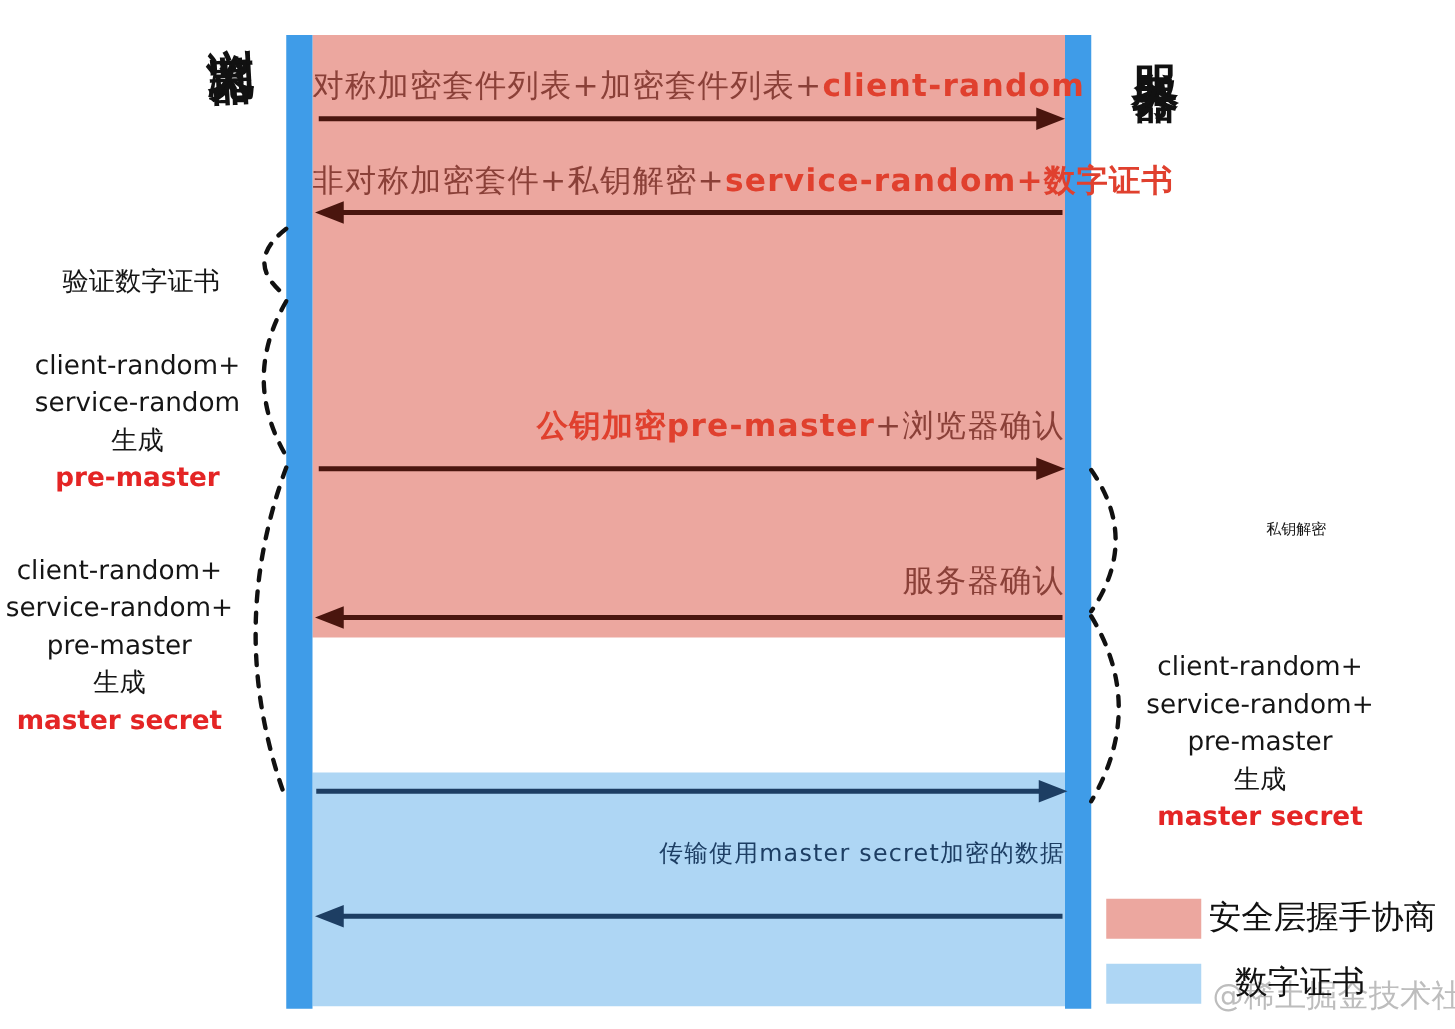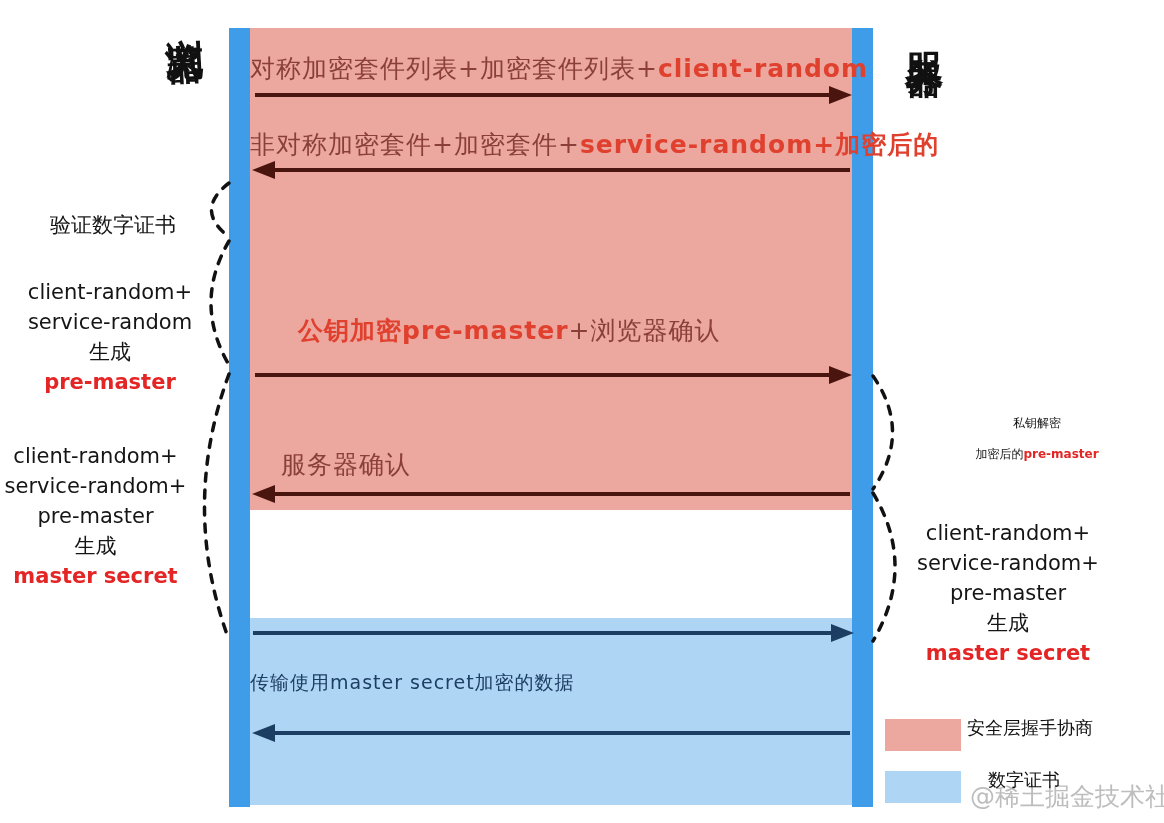--- a/index.html
+++ b/index.html
@@ -16,28 +16,28 @@
 
   
   .phase { position:absolute; left:250px; width:602px; }
   .phase.handshake { top:28px;  height:482px; background:#eca79f; }
   .phase.transfer  { top:618px; height:187px; background:#aed6f4; }
 
   
   .overlay { position:absolute; left:0; top:0; width:1164px; height:823px; }
 
   
-  .msg { position:absolute; left:250px; width:602px; text-align:left;
+  .msg { position:absolute; left:250px; width:602px; text-align:right;
          font-size:25px; white-space:nowrap; letter-spacing:1px; }
   .msg .dark { color:#8a4038; }
   .msg .red  { color:#e0402e; font-weight:600; }
   .msg.navy  { color:#1d3e63; font-size:19px; }
   .m1 { top:52px; }
   .m2 { top:128px; }
-  .m3 { top:314px;padding-left:48px; }
+  .m3 { top:324px;padding-left:48px; }
   .m4 { top:448px;padding-left:31px; }
   .m5 { top:670px; }
 
   
   .actor { position:absolute; font-size:38px; color:#111;
            writing-mode:vertical-rl; text-orientation:upright;
            letter-spacing:5px; font-weight:600; }
   .actor.left  { left:156px; top:8px;  transform:rotate(-3deg); }
   .actor.right { left:898px; top:22px; }
 
@@ -48,21 +48,21 @@
   .ann-verify       { left:28px;  top:192px; width:170px; }
   .ann-premaster    { left:20px;  top:259px; width:180px; }
   .ann-master-left  { left:3px;   top:423px; width:185px; }
   .ann-decrypt      { left:928px; top:390px; width:218px; font-size:12px; line-height:31px; }
   .ann-master-right { left:917px; top:500px; width:182px; }
 
   
   .legend-swatch { position:absolute; left:885px; width:76px; height:32px; }
   .legend-swatch.handshake { top:719px; background:#eca79f; }
   .legend-swatch.transfer  { top:771px; background:#aed6f4; }
-  .legend-label { position:absolute; font-size:18px; color:#111; white-space:nowrap; z-index:2; }
+  .legend-label { position:absolute; font-size:26px; color:#111; white-space:nowrap; z-index:2; }
   .legend-label.handshake { left:967px; top:716px; }
   .legend-label.transfer  { left:988px; top:768px; }
 
   .watermark { position:absolute; left:970px; top:780px; font-size:25px;
                color:#bdbdbd; white-space:nowrap; z-index:1; }
 </style>
 </head>
 <body>
 
 <div class="canvas">
@@ -108,21 +108,21 @@
     <path d="M 873 493 Q 917 566 873 641" fill="none" stroke="#111" stroke-width="3.5" stroke-dasharray="8 9" stroke-linecap="round"></path>
   </svg>
 
   <div class="actor left">浏览器</div>
   <div class="actor right">服务器</div>
 
   <div class="msg m1">
     <span class="dark">对称加密套件列表+加密套件列表+</span><span class="red">client-random</span>
   </div>
   <div class="msg m2">
-    <span class="dark">非对称加密套件+加密套件+</span><span class="red">service-random+加密后的</span>
+    <span class="dark">非对称加密套件+私钥解密+</span><span class="red">service-random+数字证书</span>
   </div>
   <div class="msg m3">
     <span class="red">公钥加密pre-master</span><span class="dark">+浏览器确认</span>
   </div>
   <div class="msg m4">
     <span class="dark">服务器确认</span>
   </div>
   <div class="msg m5 navy">
     <span>传输使用master secret加密的数据</span>
   </div>
@@ -139,21 +139,20 @@
   <div class="ann ann-master-left">
     <div>client-random+</div>
     <div>service-random+</div>
     <div>pre-master</div>
     <div>生成</div>
     <div class="red-line">master secret</div>
   </div>
 
   <div class="ann ann-decrypt">
     <div>私钥解密</div>
-    <div><span>加密后的</span><span class="red-line">pre-master</span></div>
   </div>
 
   <div class="ann ann-master-right">
     <div>client-random+</div>
     <div>service-random+</div>
     <div>pre-master</div>
     <div>生成</div>
     <div class="red-line">master secret</div>
   </div>
 

